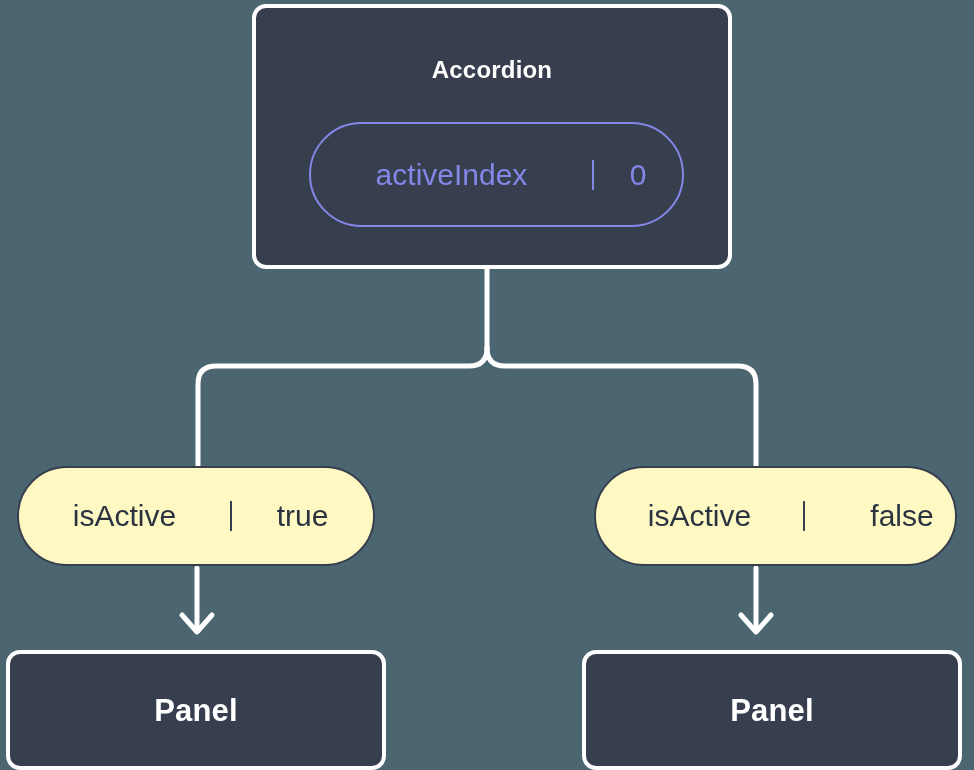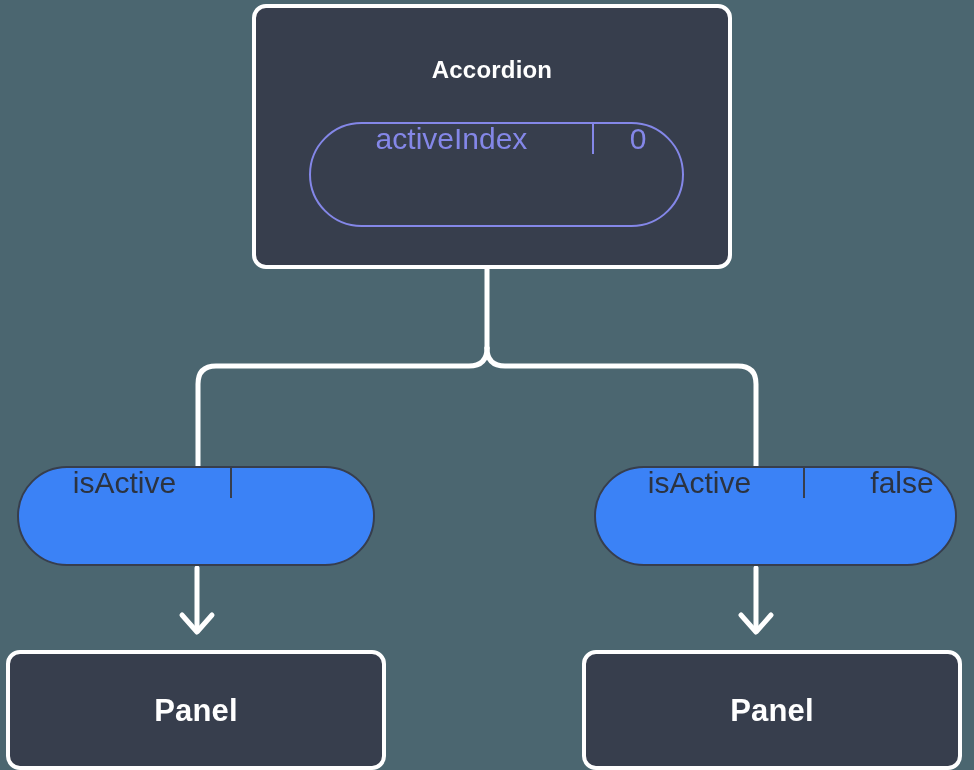--- a/index.html
+++ b/index.html
@@ -75,21 +75,21 @@
     font-weight: 700;
   }
   #panel-left  { left: 6px;   top: 650px; }
   #panel-right { left: 582px; top: 650px; }
 
   
   .pill {
     position: absolute;
     box-sizing: border-box;
     display: flex;
-    align-items: flex-start;
+    align-items: center;
     border-radius: 999px;
     overflow: hidden;
   }
   .pill .pill-key,
   .pill .pill-val {
     display: flex;
     align-items: center;
     justify-content: center;
     box-sizing: border-box;
     font-size: 30px;
@@ -111,21 +111,21 @@
     color: #8487e8;
     border-right: 2px solid #8487e8;
   }
   #root-pill .pill-val {
     flex: 1 1 auto;
     color: #8487e8;
   }
 
   
   .pill-filled {
-    background: #3b82f6;
+    background: #fef9c3;
     border: 2px solid #373e4d;
     height: 100px;
     top: 466px;
   }
   .pill-filled .pill-key {
     color: #2c3340;
     border-right: 2px solid #373e4d;
   }
   .pill-filled .pill-val {
     color: #2c3340;
@@ -163,20 +163,21 @@
     <div class="node-title">Accordion</div>
 
     <div id="root-pill" class="pill">
       <div class="pill-key">activeIndex</div>
       <div class="pill-val">0</div>
     </div>
   </div>
 
   <div id="pill-left" class="pill pill-filled">
     <div class="pill-key">isActive</div>
+    <div class="pill-val">true</div>
   </div>
 
   <div id="pill-right" class="pill pill-filled">
     <div class="pill-key">isActive</div>
     <div class="pill-val">false</div>
   </div>
 
   <div id="panel-left" class="node-box panel-node">
     <div class="node-title">Panel</div>
   </div>

